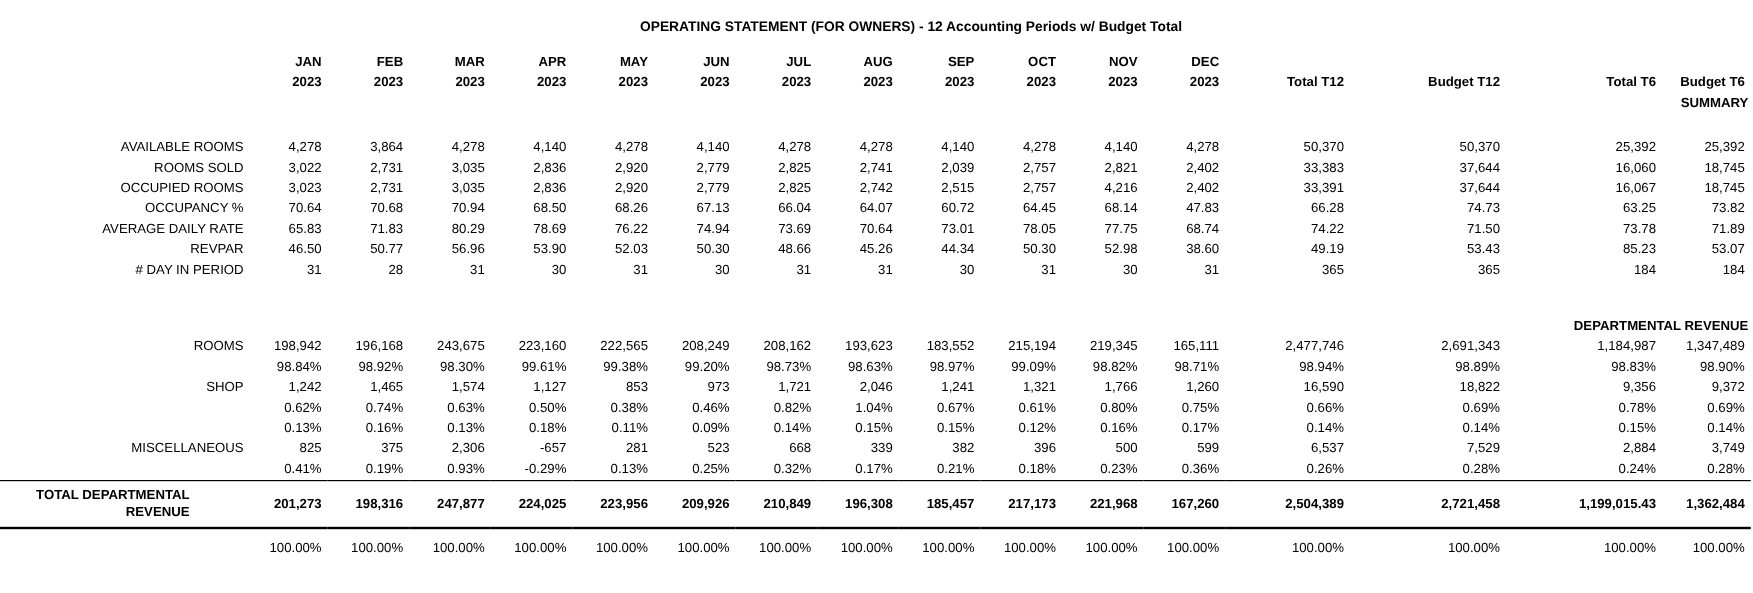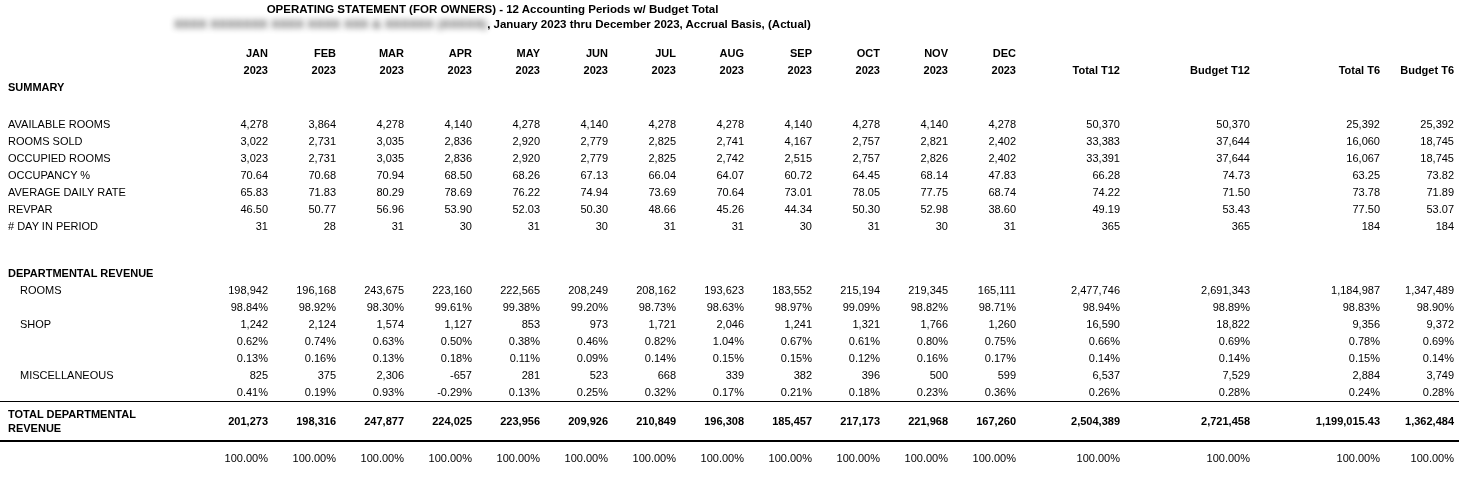--- a/index.html
+++ b/index.html
@@ -10,22 +10,22 @@
     font-family: "Liberation Sans", sans-serif;
     font-size: 11px;
   }
   body {
     width: 1461px;
     height: 494px;
     overflow: hidden;
   }
   .title-block {
     width: 985px;
-    text-align: center;
-    padding-top: 2px;
+    text-align: right;
+    padding-top: 16px;
     font-weight: bold;
     line-height: 15px;
   }
   .title-line { font-size: 11.5px; }
   .redacted {
     filter: blur(3px);
     opacity: 0.8;
     letter-spacing: 0.5px;
   }
   table {
@@ -37,21 +37,21 @@
   td {
     padding: 0 5px 0 0;
     text-align: right;
     line-height: 17px;
     white-space: nowrap;
     overflow: hidden;
     vertical-align: middle;
     font-size: 11px;
   }
   td.label {
-    text-align: left;
+    text-align: right;
     padding-left: 8px;
     padding-right: 2px;
   }
   td.indent { padding-left: 20px; }
   tr.hdr td { font-weight: bold; }
   tr.sec-h td { font-weight: bold; }
   tr.sec-h-0 td { padding-bottom: 20px; }
   tr.sec-h-1 td { padding-top: 30px; }
   tr.total-row td {
     border-top: 1px solid #000000;
@@ -65,21 +65,20 @@
     white-space: normal;
     line-height: 14px;
   }
   tr.grand-pct td { padding-top: 8px; }
 </style>
 </head>
 <body>
 
 <div class="title-block">
   <div class="title-line">OPERATING STATEMENT (FOR OWNERS) - 12 Accounting Periods w/ Budget Total</div>
-  <div class="title-line"><span class="redacted">XXXX XXXXXXX XXXX XXXX XXX &amp; XXXXXX (XXXXX)</span><span>, January 2023 thru December 2023, Accrual Basis, (Actual)</span></div>
 </div>
 
 <table id="stmt">
   <colgroup>
       <col style="width: 205px;">
       <col style="width: 68px;">
       <col style="width: 68px;">
       <col style="width: 68px;">
       <col style="width: 68px;">
       <col style="width: 68px;">
@@ -161,42 +160,42 @@
       <tr class="data-row">
         <td class="label">ROOMS SOLD</td>
         <td class="num">3,022</td>
         <td class="num">2,731</td>
         <td class="num">3,035</td>
         <td class="num">2,836</td>
         <td class="num">2,920</td>
         <td class="num">2,779</td>
         <td class="num">2,825</td>
         <td class="num">2,741</td>
-        <td class="num">4,167</td>
+        <td class="num">2,039</td>
         <td class="num">2,757</td>
         <td class="num">2,821</td>
         <td class="num">2,402</td>
         <td class="num">33,383</td>
         <td class="num">37,644</td>
         <td class="num">16,060</td>
         <td class="num">18,745</td>
       </tr>
       <tr class="data-row">
         <td class="label">OCCUPIED ROOMS</td>
         <td class="num">3,023</td>
         <td class="num">2,731</td>
         <td class="num">3,035</td>
         <td class="num">2,836</td>
         <td class="num">2,920</td>
         <td class="num">2,779</td>
         <td class="num">2,825</td>
         <td class="num">2,742</td>
         <td class="num">2,515</td>
         <td class="num">2,757</td>
-        <td class="num">2,826</td>
+        <td class="num">4,216</td>
         <td class="num">2,402</td>
         <td class="num">33,391</td>
         <td class="num">37,644</td>
         <td class="num">16,067</td>
         <td class="num">18,745</td>
       </tr>
       <tr class="data-row">
         <td class="label">OCCUPANCY %</td>
         <td class="num">70.64</td>
         <td class="num">70.68</td>
@@ -243,21 +242,21 @@
         <td class="num">52.03</td>
         <td class="num">50.30</td>
         <td class="num">48.66</td>
         <td class="num">45.26</td>
         <td class="num">44.34</td>
         <td class="num">50.30</td>
         <td class="num">52.98</td>
         <td class="num">38.60</td>
         <td class="num">49.19</td>
         <td class="num">53.43</td>
-        <td class="num">77.50</td>
+        <td class="num">85.23</td>
         <td class="num">53.07</td>
       </tr>
       <tr class="data-row">
         <td class="label"># DAY IN PERIOD</td>
         <td class="num">31</td>
         <td class="num">28</td>
         <td class="num">31</td>
         <td class="num">30</td>
         <td class="num">31</td>
         <td class="num">30</td>
@@ -309,21 +308,21 @@
         <td class="num">98.82%</td>
         <td class="num">98.71%</td>
         <td class="num">98.94%</td>
         <td class="num">98.89%</td>
         <td class="num">98.83%</td>
         <td class="num">98.90%</td>
       </tr>
       <tr class="data-row">
         <td class="label indent">SHOP</td>
         <td class="num">1,242</td>
-        <td class="num">2,124</td>
+        <td class="num">1,465</td>
         <td class="num">1,574</td>
         <td class="num">1,127</td>
         <td class="num">853</td>
         <td class="num">973</td>
         <td class="num">1,721</td>
         <td class="num">2,046</td>
         <td class="num">1,241</td>
         <td class="num">1,321</td>
         <td class="num">1,766</td>
         <td class="num">1,260</td>

